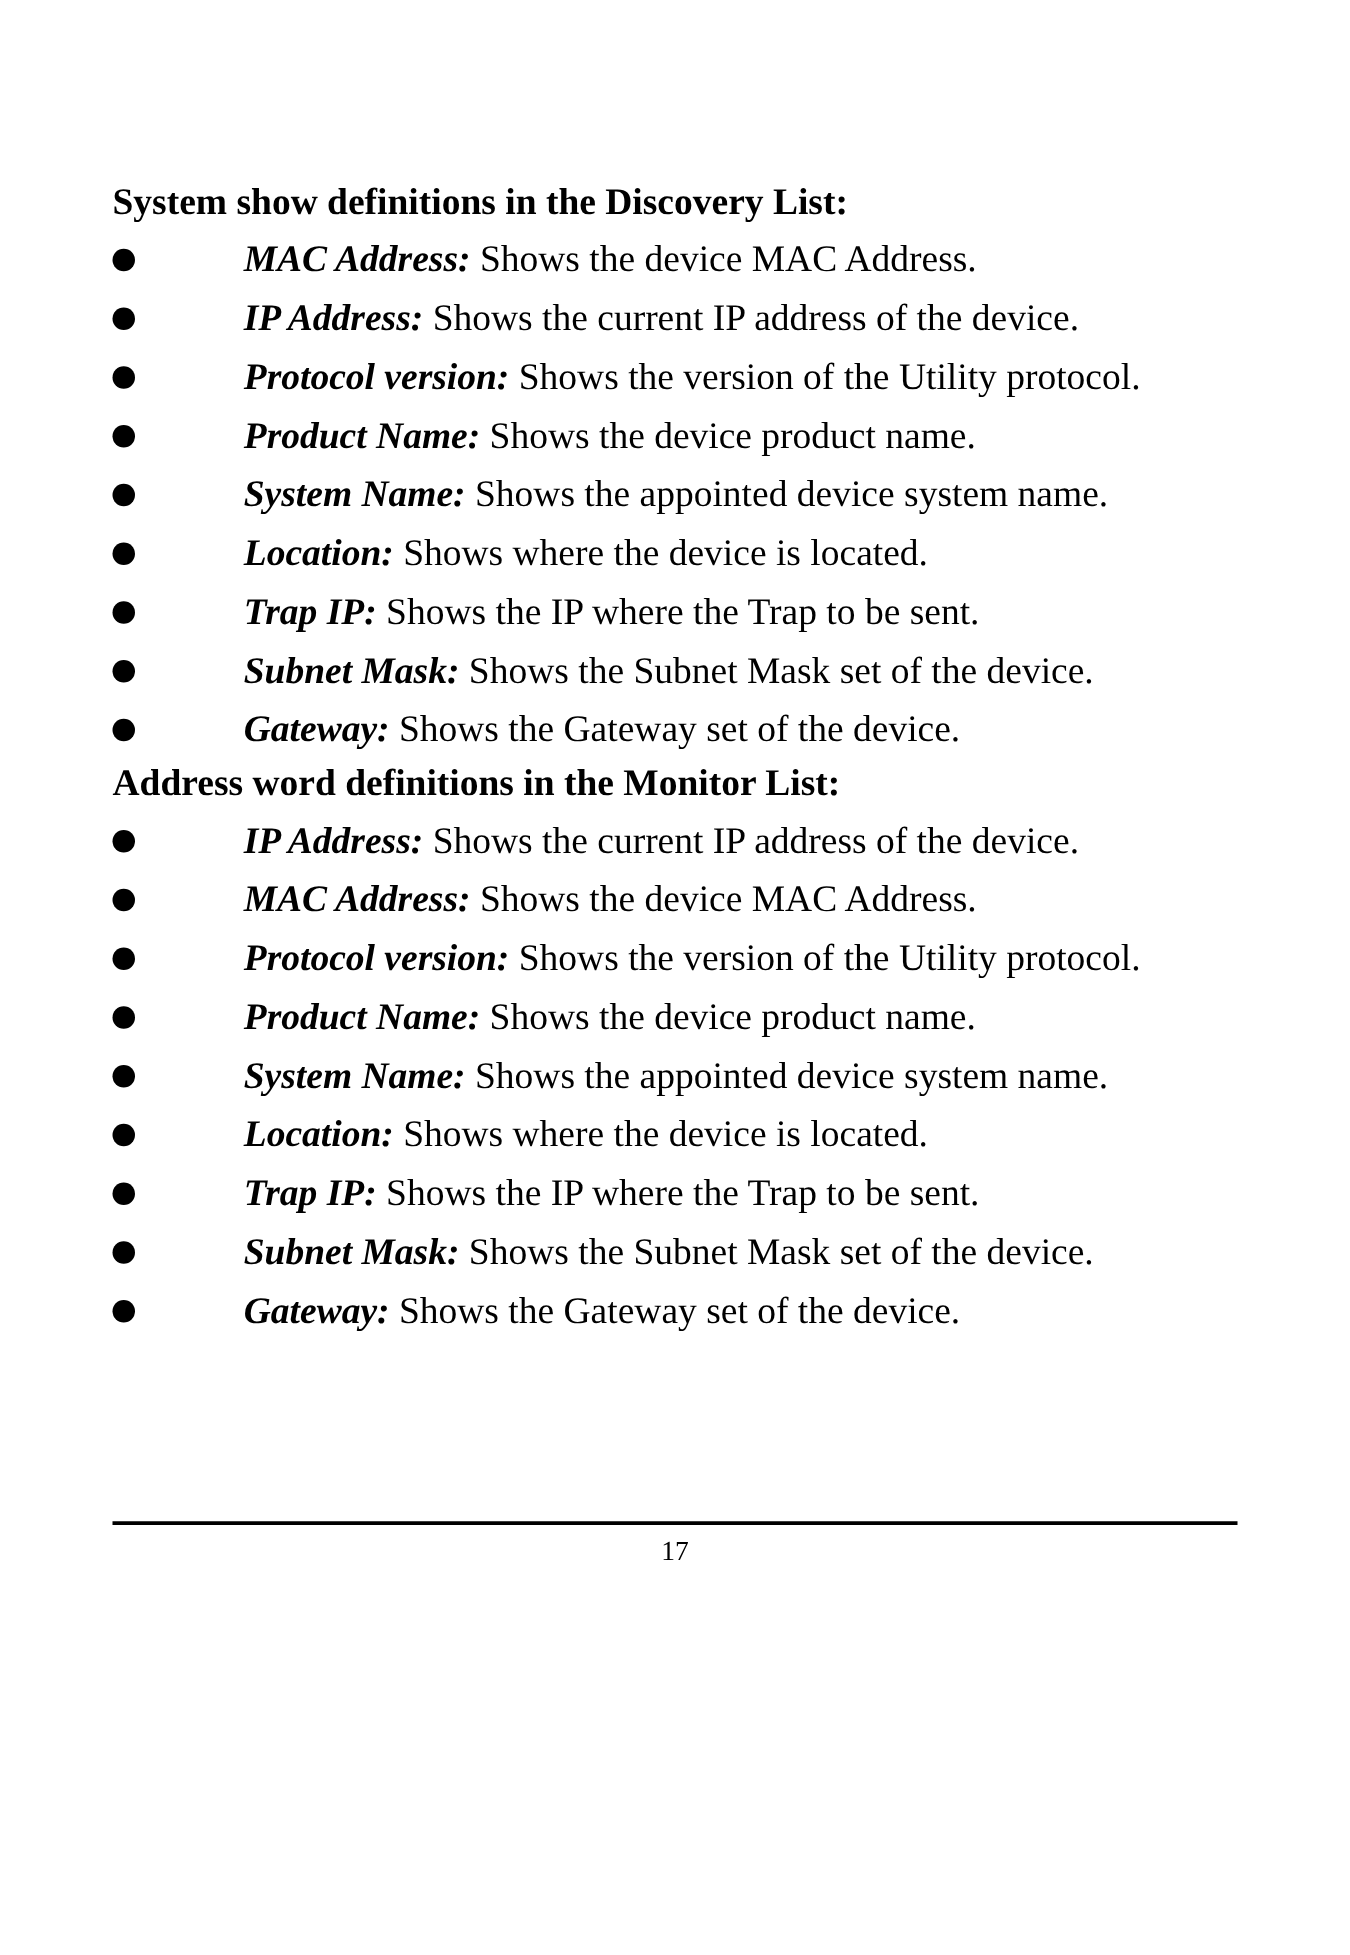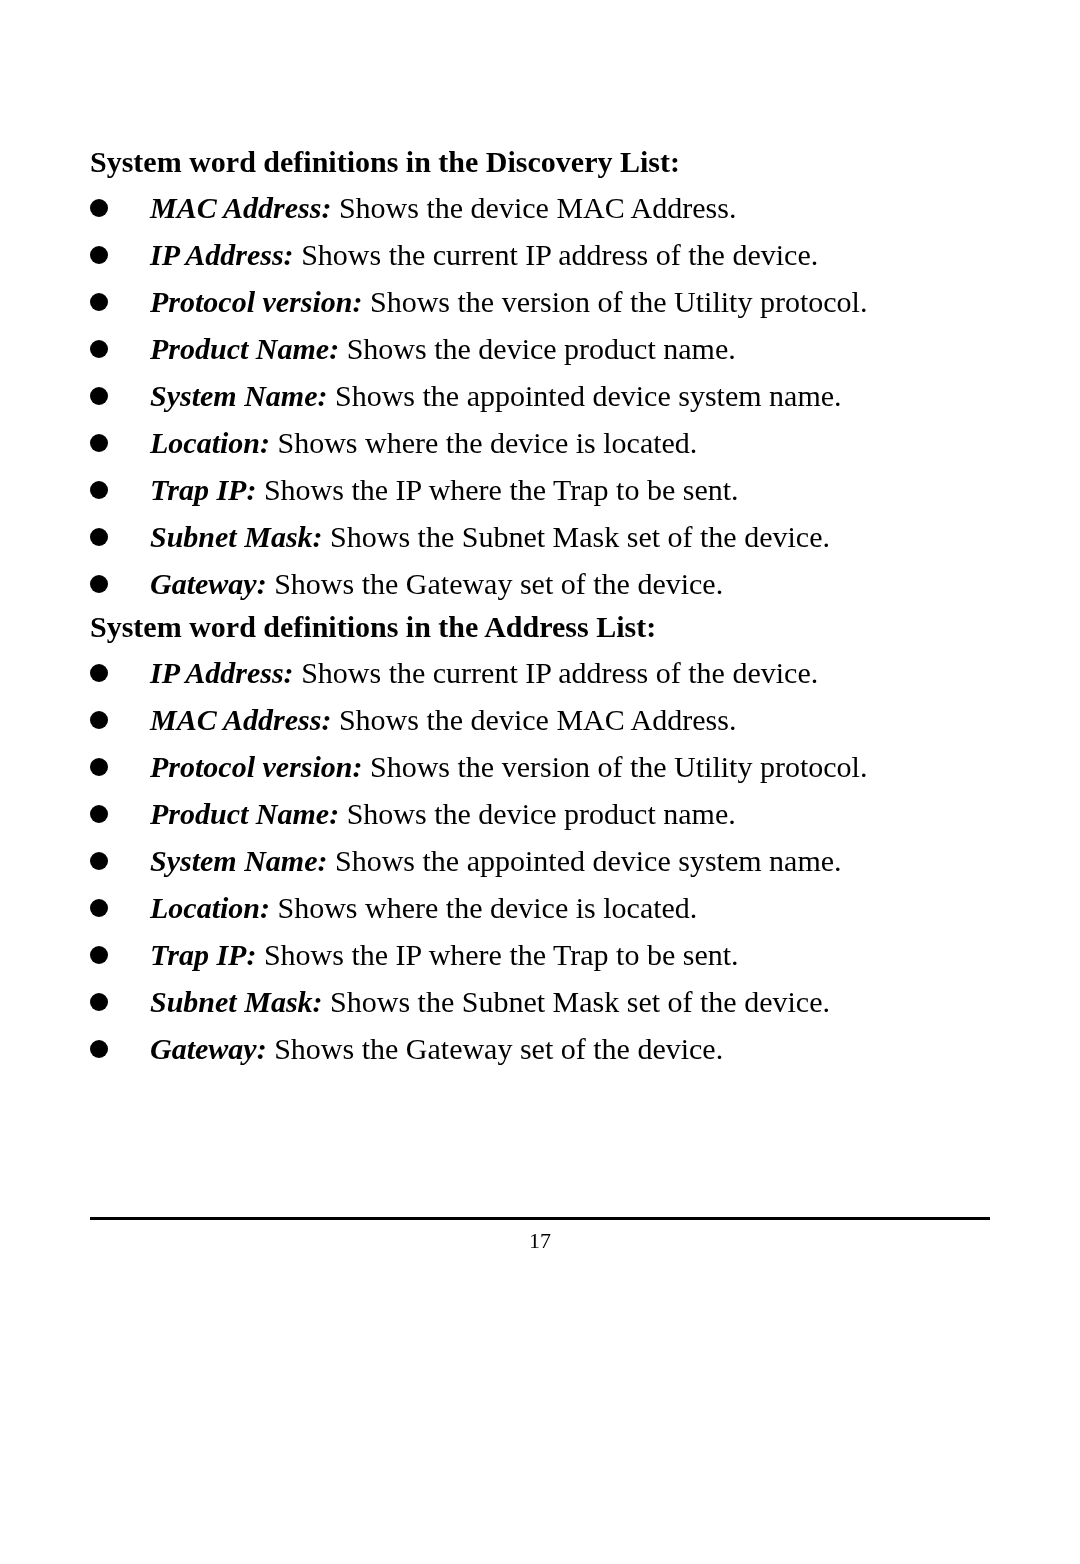--- a/index.html
+++ b/index.html
@@ -41,20 +41,21 @@
       height: 18px;
       background: #000000;
       border-radius: 50%;
       flex-shrink: 0;
       margin-top: 12px;
       margin-right: 42px;
     }
     .bullet-text {
       flex: 1;
       text-align: justify;
+      margin-left: 45px;
     }
     .term {
       font-weight: bold;
       font-style: italic;
     }
     .section-heading-container {
       border-top: 4px solid #000000;
       border-bottom: 2px solid #000000;
       padding: 10px 0;
       margin-top: 16px;
@@ -114,21 +115,21 @@
       text-align: center;
       font-size: 22px;
       margin-top: 8px;
     }
   </style>
 </head>
 <body>
 
 <div class="content">
 
-  <div class="section-title">System word definitions in the Discovery List:</div>
+  <div class="section-title">System show definitions in the Discovery List:</div>
 
   <ul class="bullet-list">
     <li class="bullet-item">
       <span class="bullet-icon"></span>
       <span class="bullet-text"><span class="term">MAC Address:</span><span> Shows the device MAC Address.</span></span>
     </li>
     <li class="bullet-item">
       <span class="bullet-icon"></span>
       <span class="bullet-text"><span class="term">IP Address:</span><span> Shows the current IP address of the device.</span></span>
     </li>
@@ -157,21 +158,21 @@
       <span class="bullet-text"><span class="term">Subnet Mask:</span><span> Shows the Subnet Mask set of the device.</span></span>
     </li>
     <li class="bullet-item">
       <span class="bullet-icon"></span>
       <span class="bullet-text"><span class="term">Gateway:</span><span> Shows the Gateway set of the device.</span></span>
     </li>
   </ul>
 
 
 
-  <div class="section-title-2">System word definitions in the Address List:</div>
+  <div class="section-title-2">Address word definitions in the Monitor List:</div>
 
   <ul class="bullet-list">
     <li class="bullet-item">
       <span class="bullet-icon"></span>
       <span class="bullet-text"><span class="term">IP Address:</span><span> Shows the current IP address of the device.</span></span>
     </li>
     <li class="bullet-item">
       <span class="bullet-icon"></span>
       <span class="bullet-text"><span class="term">MAC Address:</span><span> Shows the device MAC Address.</span></span>
     </li>

